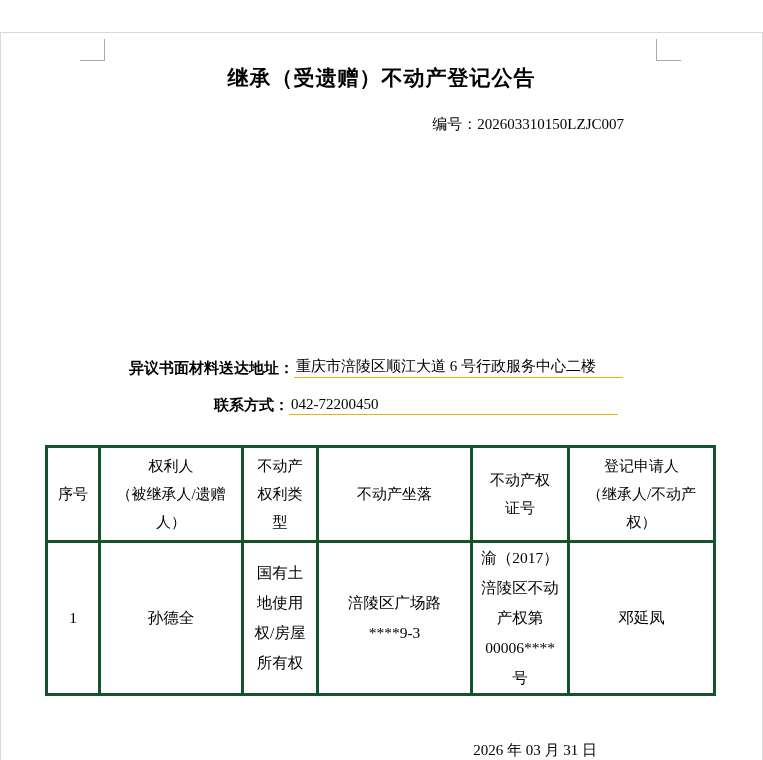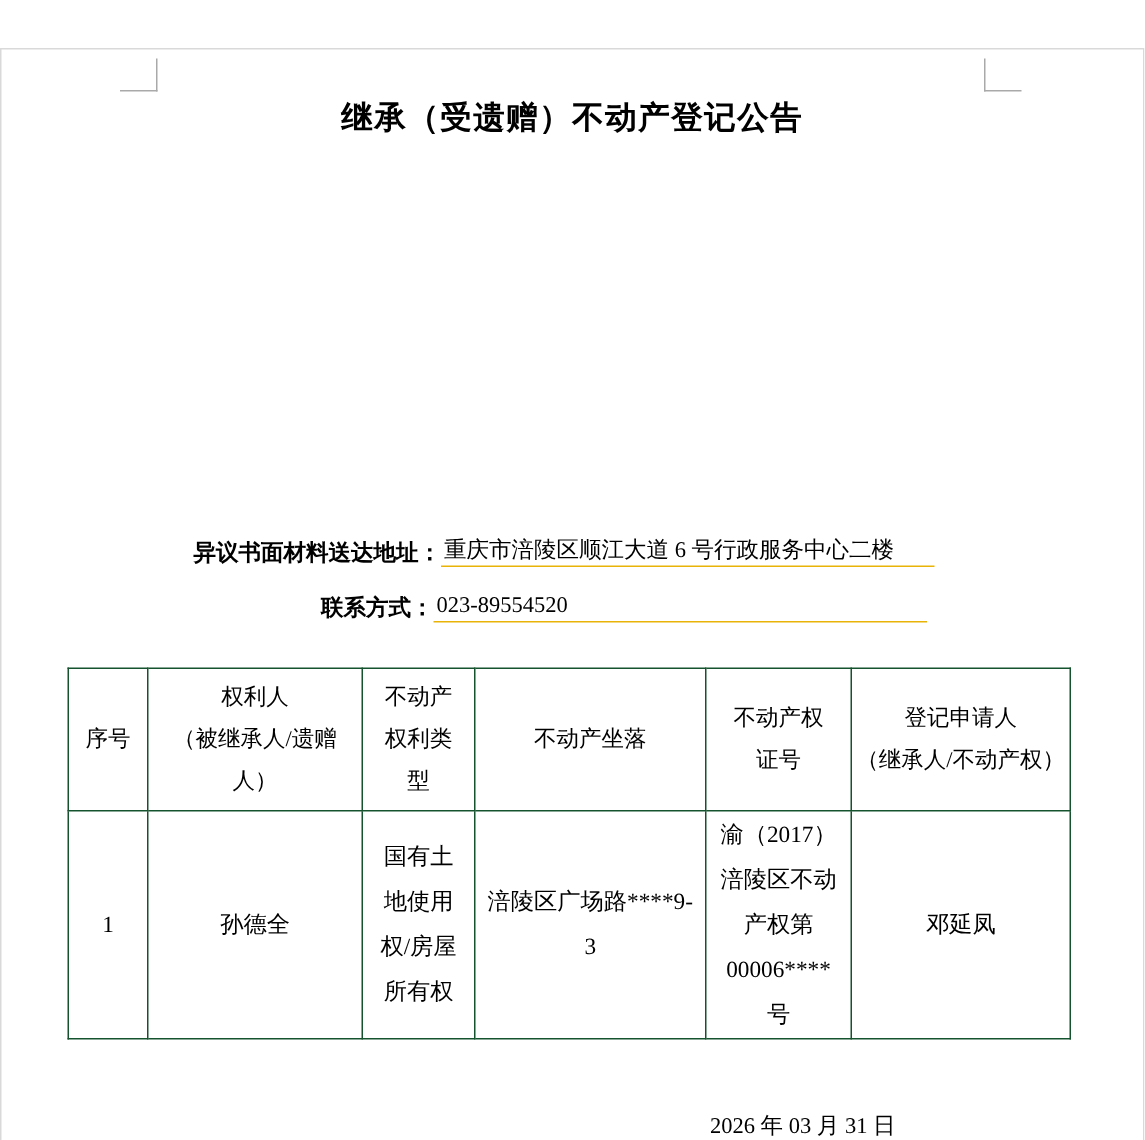--- a/index.html
+++ b/index.html
@@ -28,21 +28,21 @@
   .field-label{font-weight:bold;}
   .field-value{
     display:inline-block;width:327px;border-bottom:1px solid #eab308;
     padding:0 0 1px 2px;vertical-align:bottom;white-space:normal;
   }
   table.notice{
     position:absolute;top:412px;left:44px;width:668px;
     border-collapse:collapse;table-layout:fixed;
   }
   .notice th,.notice td{
-    border:1px solid #14532d;text-align:center;vertical-align:middle;
+    border:3px solid #14532d;text-align:center;vertical-align:middle;
     font-weight:normal;padding:0 8px;box-sizing:border-box;
   }
   .notice th{height:95px;font-size:15px;line-height:28px;white-space:pre-line;}
   .notice td{height:152px;font-size:15.5px;line-height:30px;}
   .notice td.c5{padding:0 8px;}
   .notice td.c2,.notice td.c6,.notice th.c2,.notice th.c6{padding:0 2px;}
   .footer-agency{position:absolute;top:684px;right:163px;font-size:15px;}
   .footer-date{position:absolute;top:708px;right:165px;font-size:15px;}
   .drag-dots{
     position:absolute;left:62px;top:728px;
@@ -53,28 +53,29 @@
 </head>
 <body>
 
 <div class="page">
 
   <div class="mark mark-tl"></div>
   <div class="mark mark-tr"></div>
 
   <div class="doc-title">继承（受遗赠）不动产登记公告</div>
 
+  <div class="doc-number">编号：202603310150LZJC007</div>
 
 
   <div class="field-line line-address">
     <span class="field-label">异议书面材料送达地址：</span><span class="field-value">重庆市涪陵区顺江大道 6 号行政服务中心二楼</span>
   </div>
 
   <div class="field-line line-contact">
-    <span class="field-label">联系方式：</span><span class="field-value">023-89554520</span>
+    <span class="field-label">联系方式：</span><span class="field-value">042-72200450</span>
   </div>
 
   <table class="notice">
     <colgroup>
       <col style="width:53px">
         <col style="width:143px">
         <col style="width:75px">
       <col style="width:154px">
         <col style="width:97px">
         <col style="width:146px">

